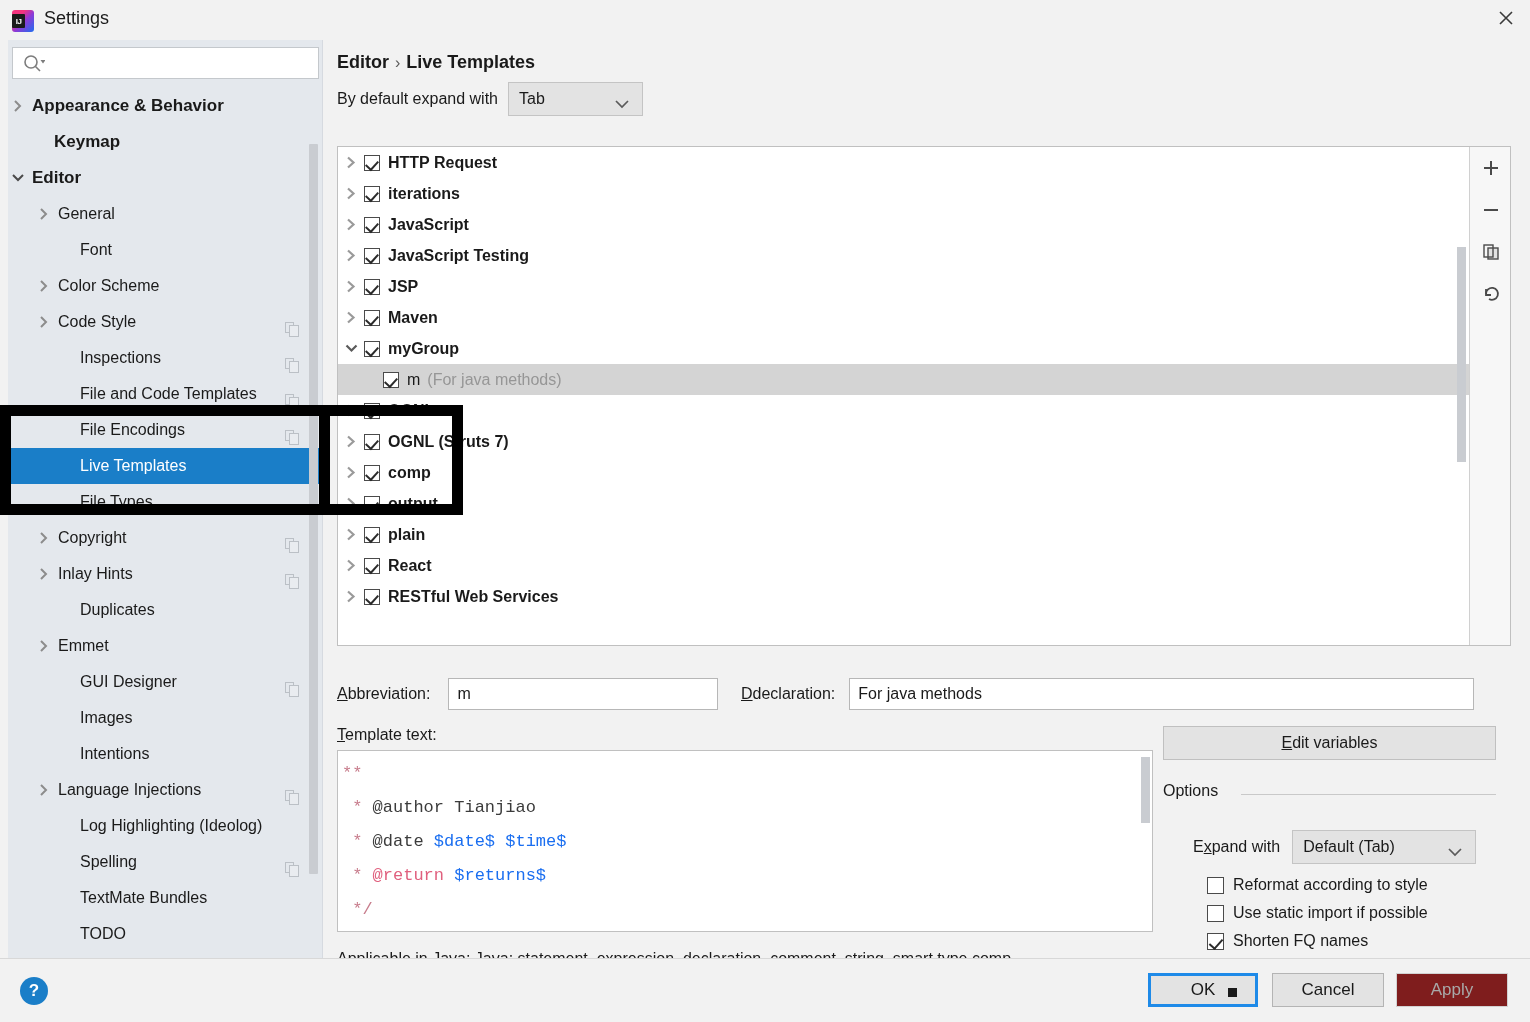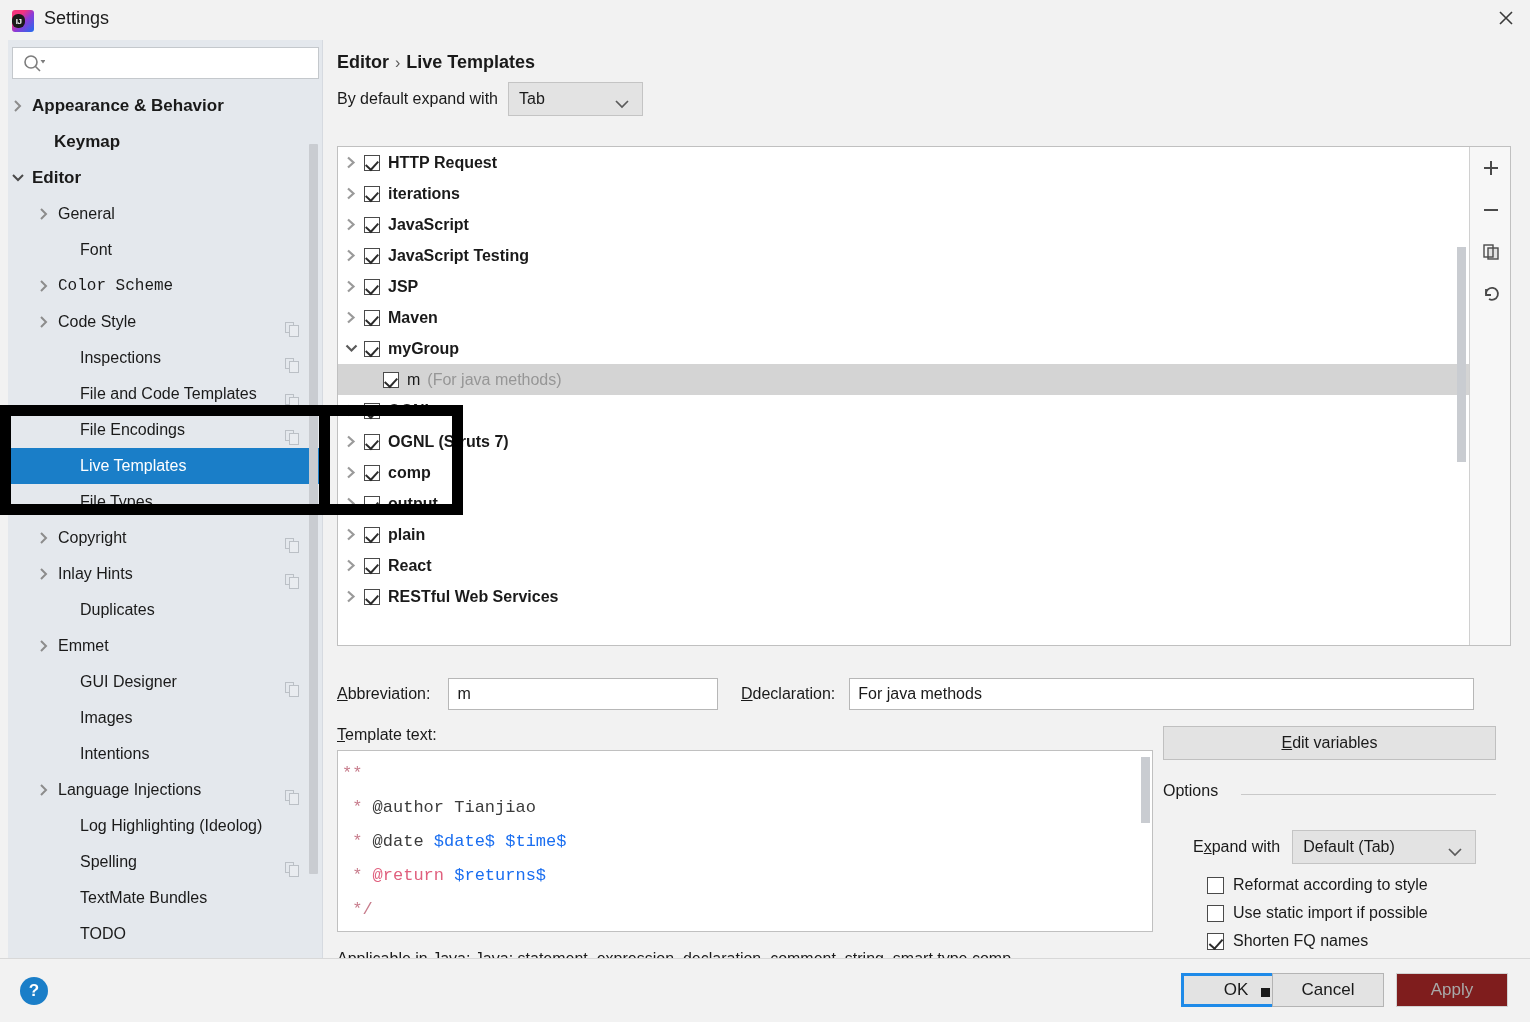--- a/index.html
+++ b/index.html
@@ -21,21 +21,21 @@
     background: #f2f2f2;
     display: flex; align-items: center;
   }
   .ij-logo {
     position: absolute; left: 12px; top: 10px; width: 22px; height: 22px;
     border-radius: 3px; overflow: hidden;
     background: linear-gradient(135deg,#f4337e 0%, #f4337e 30%, #8f3ad6 55%, #1e6ef0 100%);
   }
   .ij-logo .ij-inner {
     position: absolute; left: 0; top: 4px; width: 13px; height: 14px;
-    background: #1a1a1a; border-radius: 6px;
+    background: #1a1a1a; border-radius: 1px;
     color: #fff; font-size: 8px; font-weight: bold;
     font-family: "Liberation Sans", sans-serif;
     display: flex; align-items: center; justify-content: center;
     letter-spacing: -0.5px;
   }
   .title-text {
     position: absolute; left: 44px; top: 8px;
     font-size: 18px; color: #1a1a1a; font-weight: 400;
   }
   .close-btn {
@@ -207,21 +207,21 @@
     border-radius: 50%; background: #1a7ec8; color:#fff;
     display:flex; align-items:center; justify-content:center;
     font-size: 17px; font-weight: 700; cursor: pointer;
   }
   .dbtn {
     position: absolute; top: 14px; height: 34px;
     background: #e3e3e3; border: 1px solid #b4b4b4;
     display:flex; align-items:center; justify-content:center;
     font-size: 17px; color:#1a1a1a; cursor: pointer;
   }
-  #btn-ok { left: 1148px; width: 110px; border: 3px solid #1e8ae8; background:#e3e3e3; position:absolute;margin-left:33px; }
+  #btn-ok { left: 1148px; width: 110px; border: 3px solid #1e8ae8; background:#e3e3e3; position:absolute; }
   #btn-ok .okdot { position:absolute; right: 18px; top: 12px; width: 9px; height: 9px; background:#1a1a1a; }
   #btn-cancel { left: 1272px; width: 112px; }
   #btn-apply { left: 1396px; width: 112px; color: #a8a8a8; background:#7f1d1d; border-color:#d2d2d2; cursor: default; }
 
   
   .anno {
     position: absolute; border: 11px solid #000000; pointer-events: none;
   }
   #anno-1 { left: -8px; top: 405px; width: 338px; height: 110px; }
   #anno-2 { left: 0px;  top: 405px; width: 463px; height: 110px; }
@@ -286,21 +286,21 @@
         <div class="tnode">
           <span class="arrow none" style="margin-left: 50px;"></span>
           <span class="tlabel" style="margin-left: 6px;">Font</span>
         </div>
         <div class="tnode">
           <span class="arrow" style="margin-left: 28px;">
             <svg width="10" height="12" viewBox="0 0 10 12">
               <path d="M2 1 L7 6 L2 11" stroke="#8c8c8c" stroke-width="2" fill="none"></path>
             </svg>
           </span>
-          <span class="tlabel" style="margin-left: 6px; font-family: Liberation Mono, monospace;">Color Scheme</span>
+          <span class="tlabel" style="margin-left: 6px;">Color Scheme</span>
         </div>
         <div class="tnode">
           <span class="arrow" style="margin-left: 28px;">
             <svg width="10" height="12" viewBox="0 0 10 12">
               <path d="M2 1 L7 6 L2 11" stroke="#8c8c8c" stroke-width="2" fill="none"></path>
             </svg>
           </span>
           <span class="tlabel" style="margin-left: 6px;">Code Style</span>
           <span class="copyicon"><svg width="14" height="15" viewBox="0 0 14 15">
               <rect x="0.5" y="0.5" width="8" height="10" stroke="#9aa0a8" fill="none"></rect>

